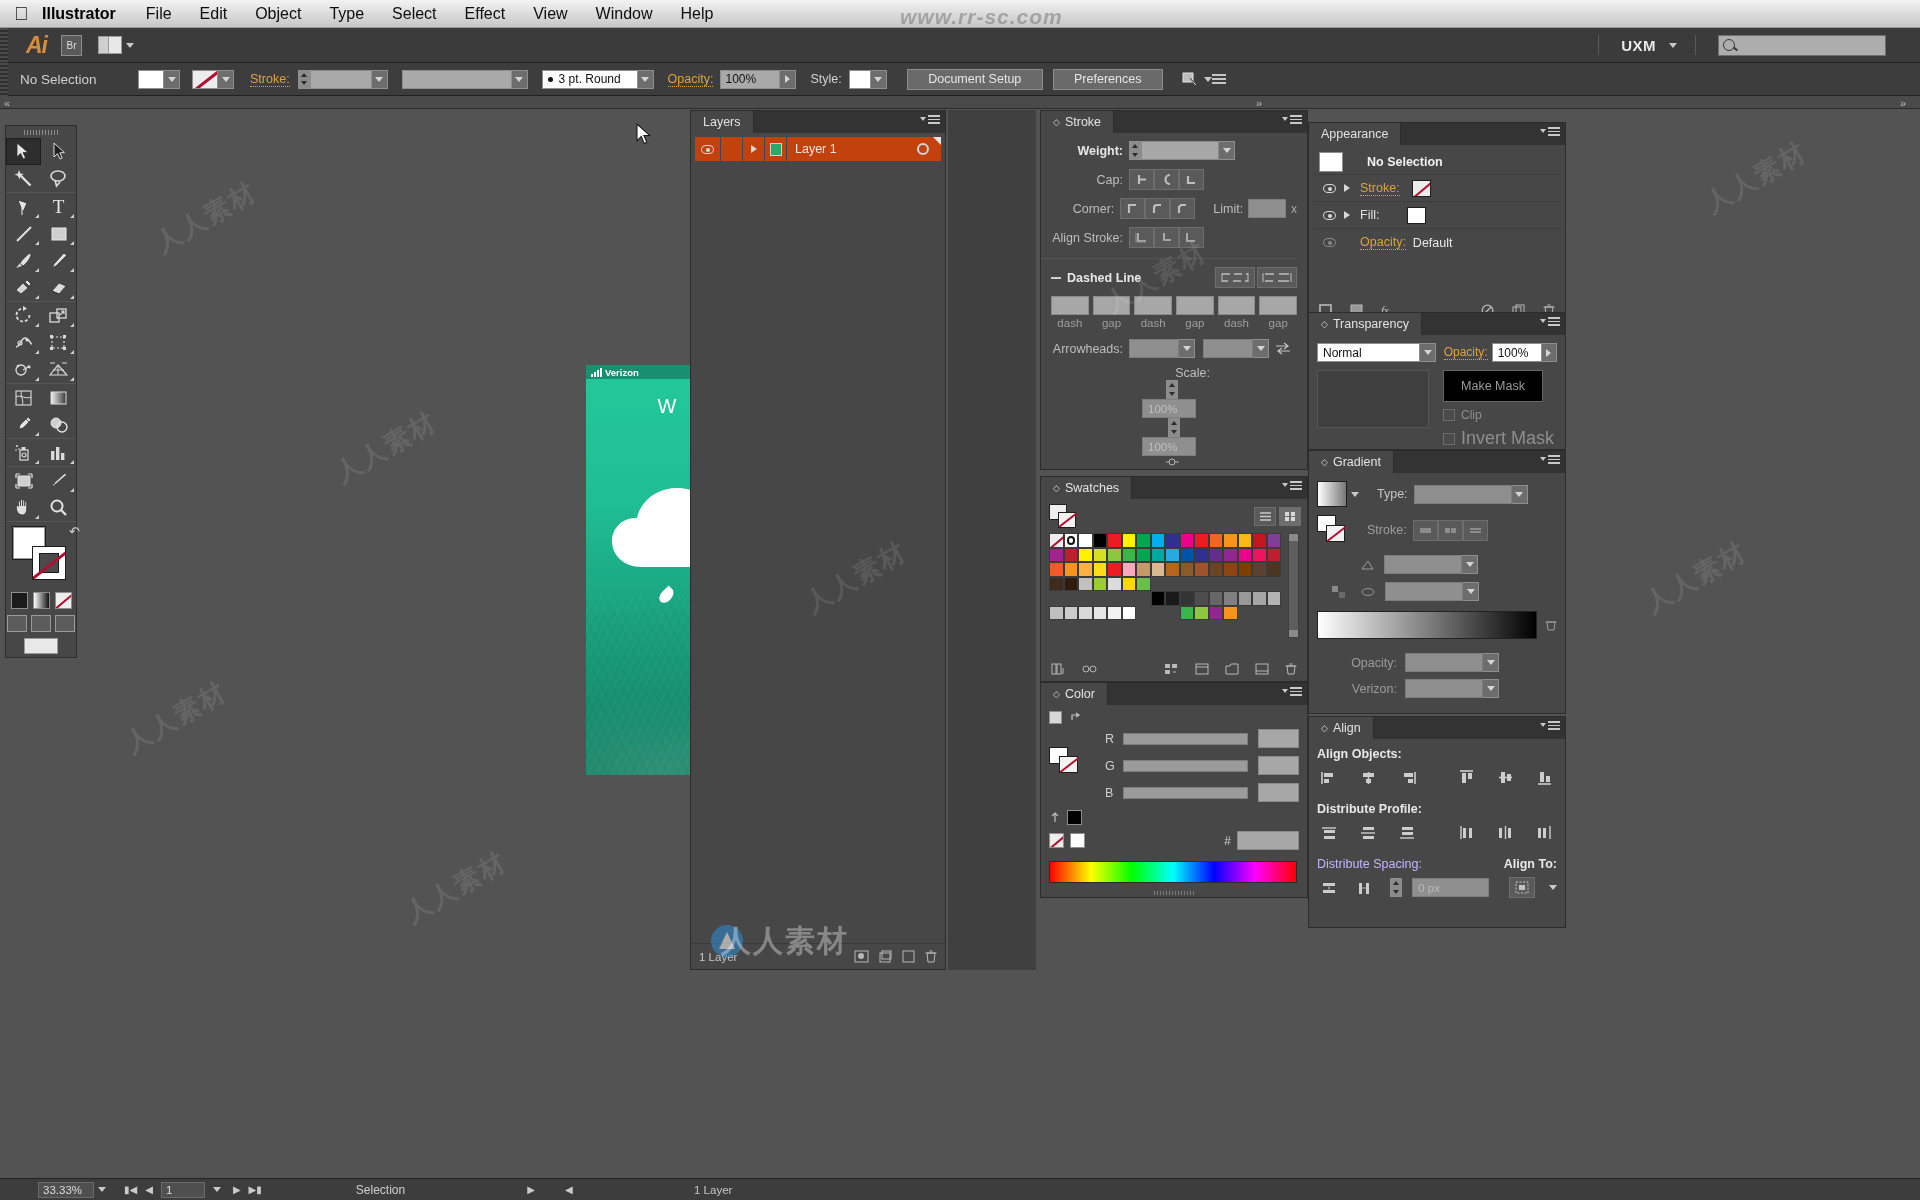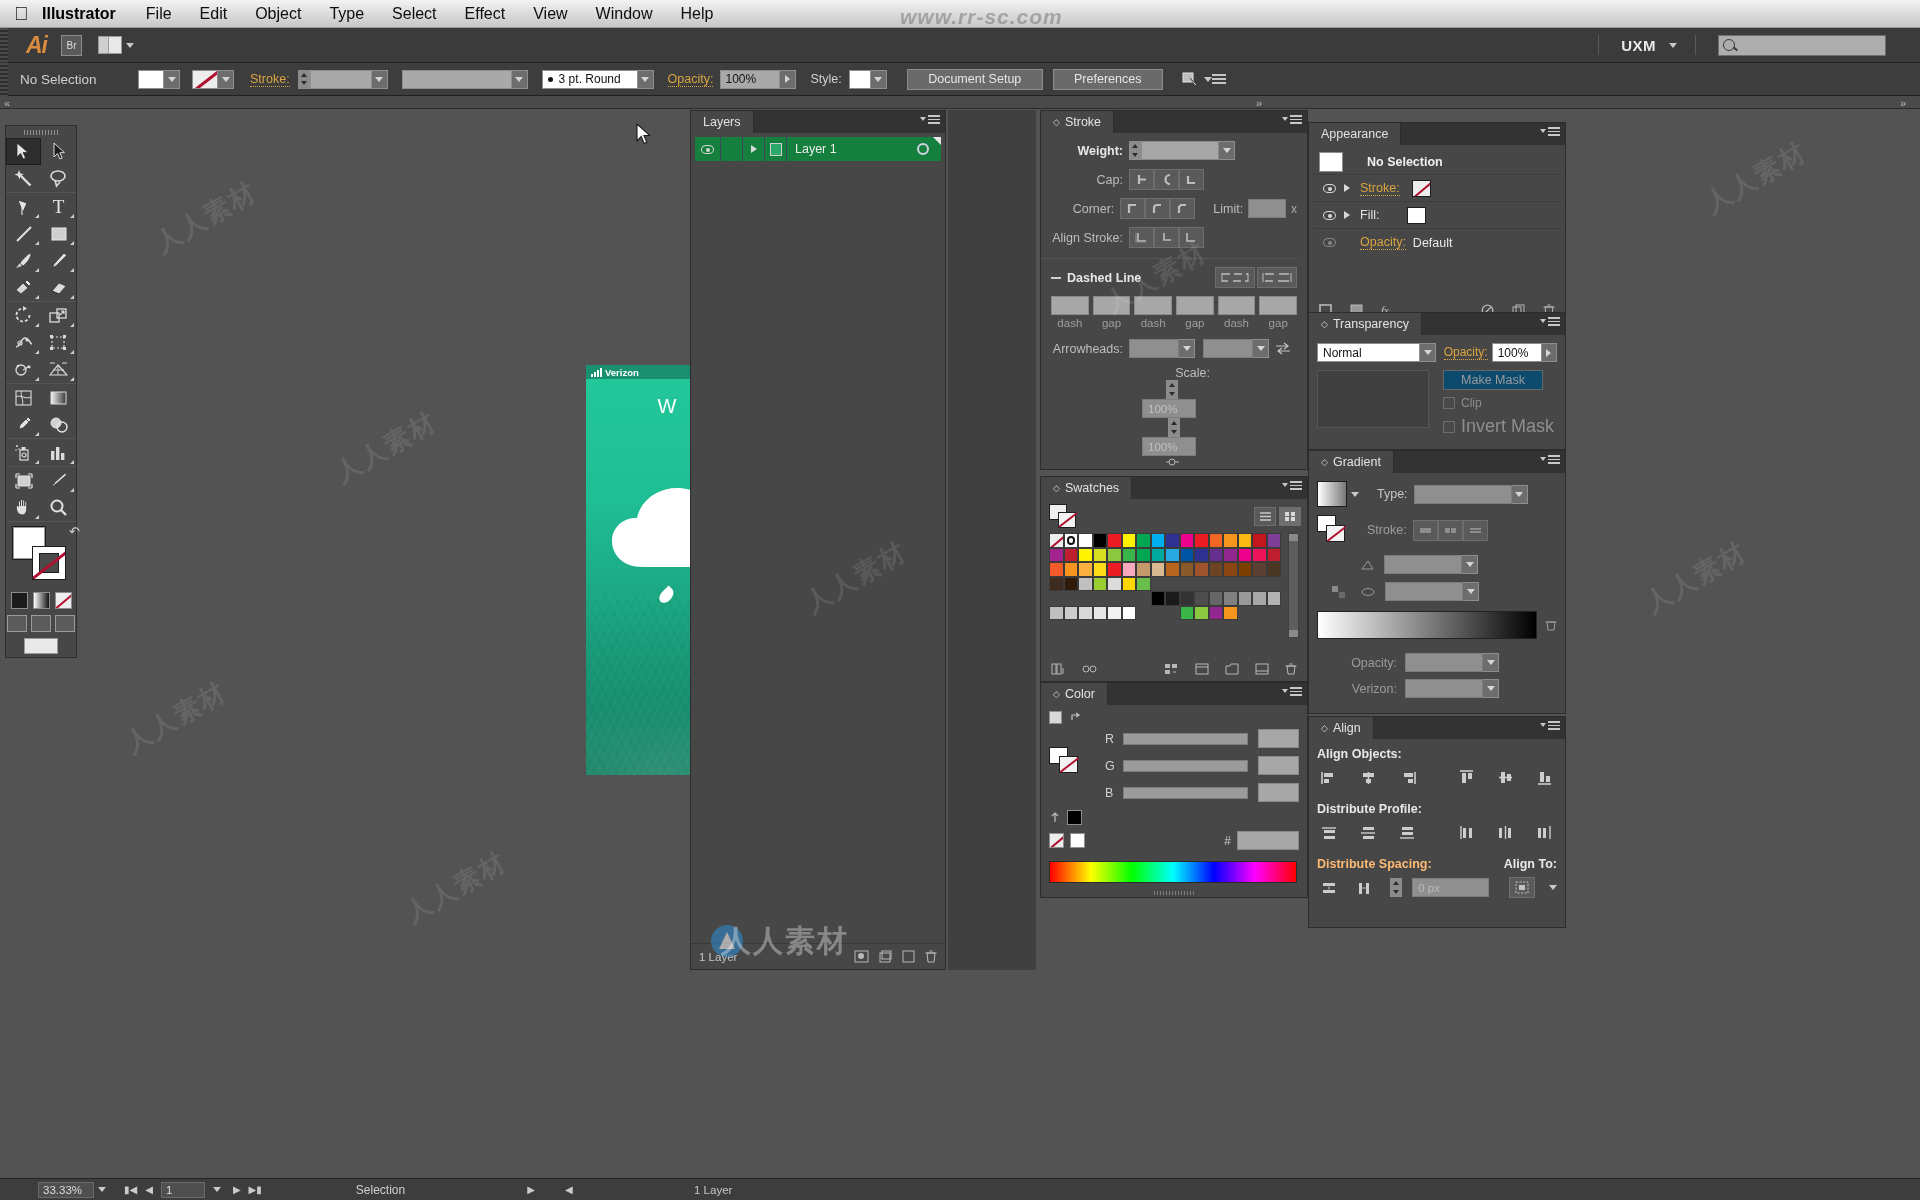--- a/index.html
+++ b/index.html
@@ -171,21 +171,21 @@
   .row{display:flex;align-items:center;}
   .flabel{color:#bdbdbd;font-size:12.5px;text-align:right;}
   .fldg{height:19px;background:#a7a7a7;border:1px solid #8a8a8a;}
   .fldgd{height:19px;background:#8f8f8f;border:1px solid #7d7d7d;}
   .segbtn{width:25px;height:21px;background:#5a5a5a;border:1px solid #6e6e6e;
           display:flex;align-items:center;justify-content:center;}
   .segbtn.on{background:#6e6e6e;}
   .psep{height:1px;background:#3a3a3a;border-bottom:1px solid #555;}
 
   
-  .layerrow{height:24px;display:flex;align-items:center;background:#15803d;}
+  .layerrow{height:24px;display:flex;align-items:center;background:#c2410c;}
   .lcell{height:24px;border-right:1px solid #3f465a;display:flex;align-items:center;justify-content:center;}
   .eye{width:13px;height:9px;border:1.4px solid #d8d8d8;border-radius:50% / 60%;position:relative;}
   .eye:after{content:"";position:absolute;left:4px;top:2px;width:4px;height:4px;border-radius:50%;background:#d8d8d8;}
   .targetring{width:12px;height:12px;border:2px solid #cfd4e0;border-radius:50%;}
 
   
   .swgrid{display:flex;flex-wrap:wrap;width:236px;}
   .sw{width:14.5px;height:14.5px;border:1px solid #3b3b3b;}
   .scrollv{width:11px;background:#5e5e5e;border:1px solid #404040;}
 
@@ -1198,21 +1198,21 @@
       <span class="fieldw" style="width:52px;margin-left:4px;color:#111;">
           <b style="font-weight:normal">100%</b>
         </span>
       <span class="ddbtn">
           <i style="width:0;height:0;border-top:4px solid transparent;border-bottom:4px solid transparent;border-left:5px solid #d5d5d5;"></i>
         </span>
     </div>
     <div class="row" style="margin-top:8px;align-items:flex-start;">
       <i style="width:112px;height:58px;background:#3f3f3f;border:1px solid #555;"></i>
       <span style="margin-left:14px;display:flex;flex-direction:column;gap:6px;">
-        <i class="btn" style="width:100px;height:20px;font-style:normal;color:#9a9a9a;background:#0c4a6e;border-color:#666;">
+        <i class="btn" style="width:100px;height:32px;font-style:normal;color:#9a9a9a;background:#000000;border-color:#666;">
             <b style="font-weight:normal">Make Mask</b>
           </i>
         <i style="display:flex;align-items:center;gap:6px;font-style:normal;color:#8e8e8e;font-size:12px;">
           <b style="width:12px;height:12px;border:1px solid #6e6e6e;background:#4a4a4a;display:block;"></b>
           <b style="font-weight:normal">Clip</b>
         </i>
         <i style="display:flex;align-items:center;gap:6px;font-style:normal;color:#8e8e8e;font-size:18px;">
           <b style="width:12px;height:12px;border:1px solid #6e6e6e;background:#4a4a4a;display:block;"></b>
           <b style="font-weight:normal">Invert Mask</b>
         </i>
@@ -1421,21 +1421,21 @@
       <i class="segbtn" style="background:none;border:0;">
           <svg width="15" height="15" viewBox="0 0 15 15">
             <path d="M13 1 L13 14" stroke="#cdcdcd" stroke-width="1.4"></path>
             <rect x="1" y="3" width="3" height="10" fill="#cdcdcd"></rect>
             <rect x="6" y="3" width="3" height="10" fill="#cdcdcd"></rect>
           </svg>
         </i>
     </div>
 
     <div class="row" style="margin:14px 0 6px 0;">
-      <span style="color:#fdba74;font-size:12.5px;font-weight:bold;">Distribute Spacing:</span>
+      <span style="color:#c4b5fd;font-size:12.5px;font-weight:normal;">Distribute Spacing:</span>
       <span style="flex:1"></span>
       <span style="color:#e8e8e8;font-size:12.5px;font-weight:bold;">Align To:</span>
     </div>
     <div class="row" style="gap:10px;">
       <i class="segbtn" style="background:none;border:0;">
           <svg width="17" height="14" viewBox="0 0 17 14">
             <rect x="2" y="2" width="12" height="3" fill="#cdcdcd"></rect>
             <rect x="2" y="9" width="12" height="3" fill="#cdcdcd"></rect>
             <path d="M8 5.5 L8 8.5" stroke="#cdcdcd"></path>
           </svg>

